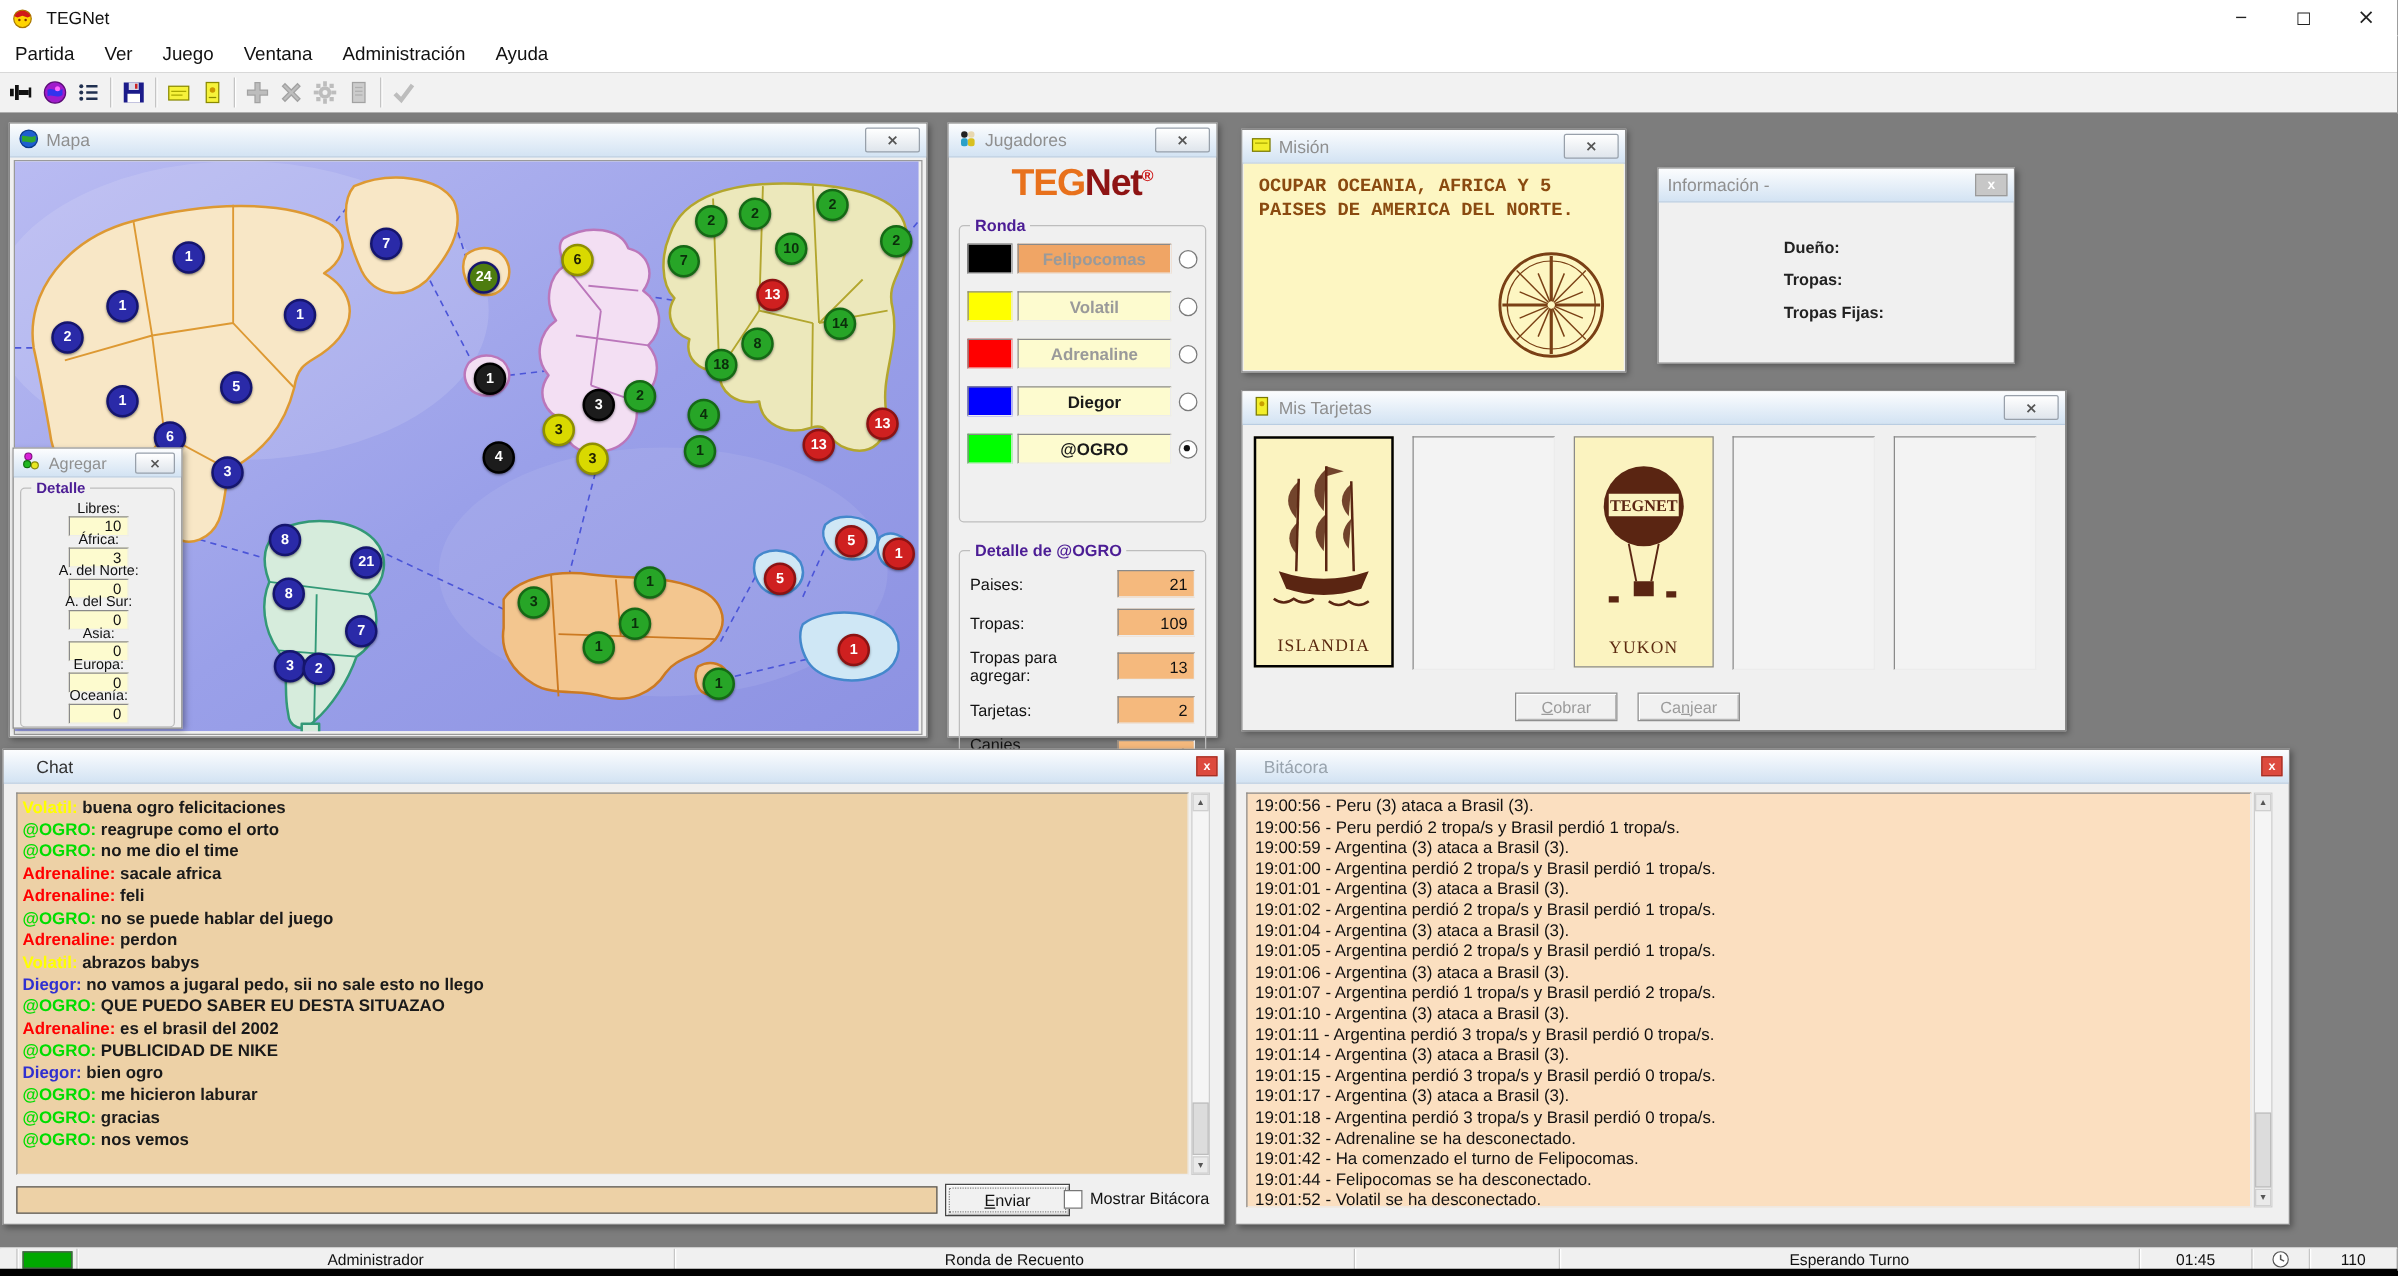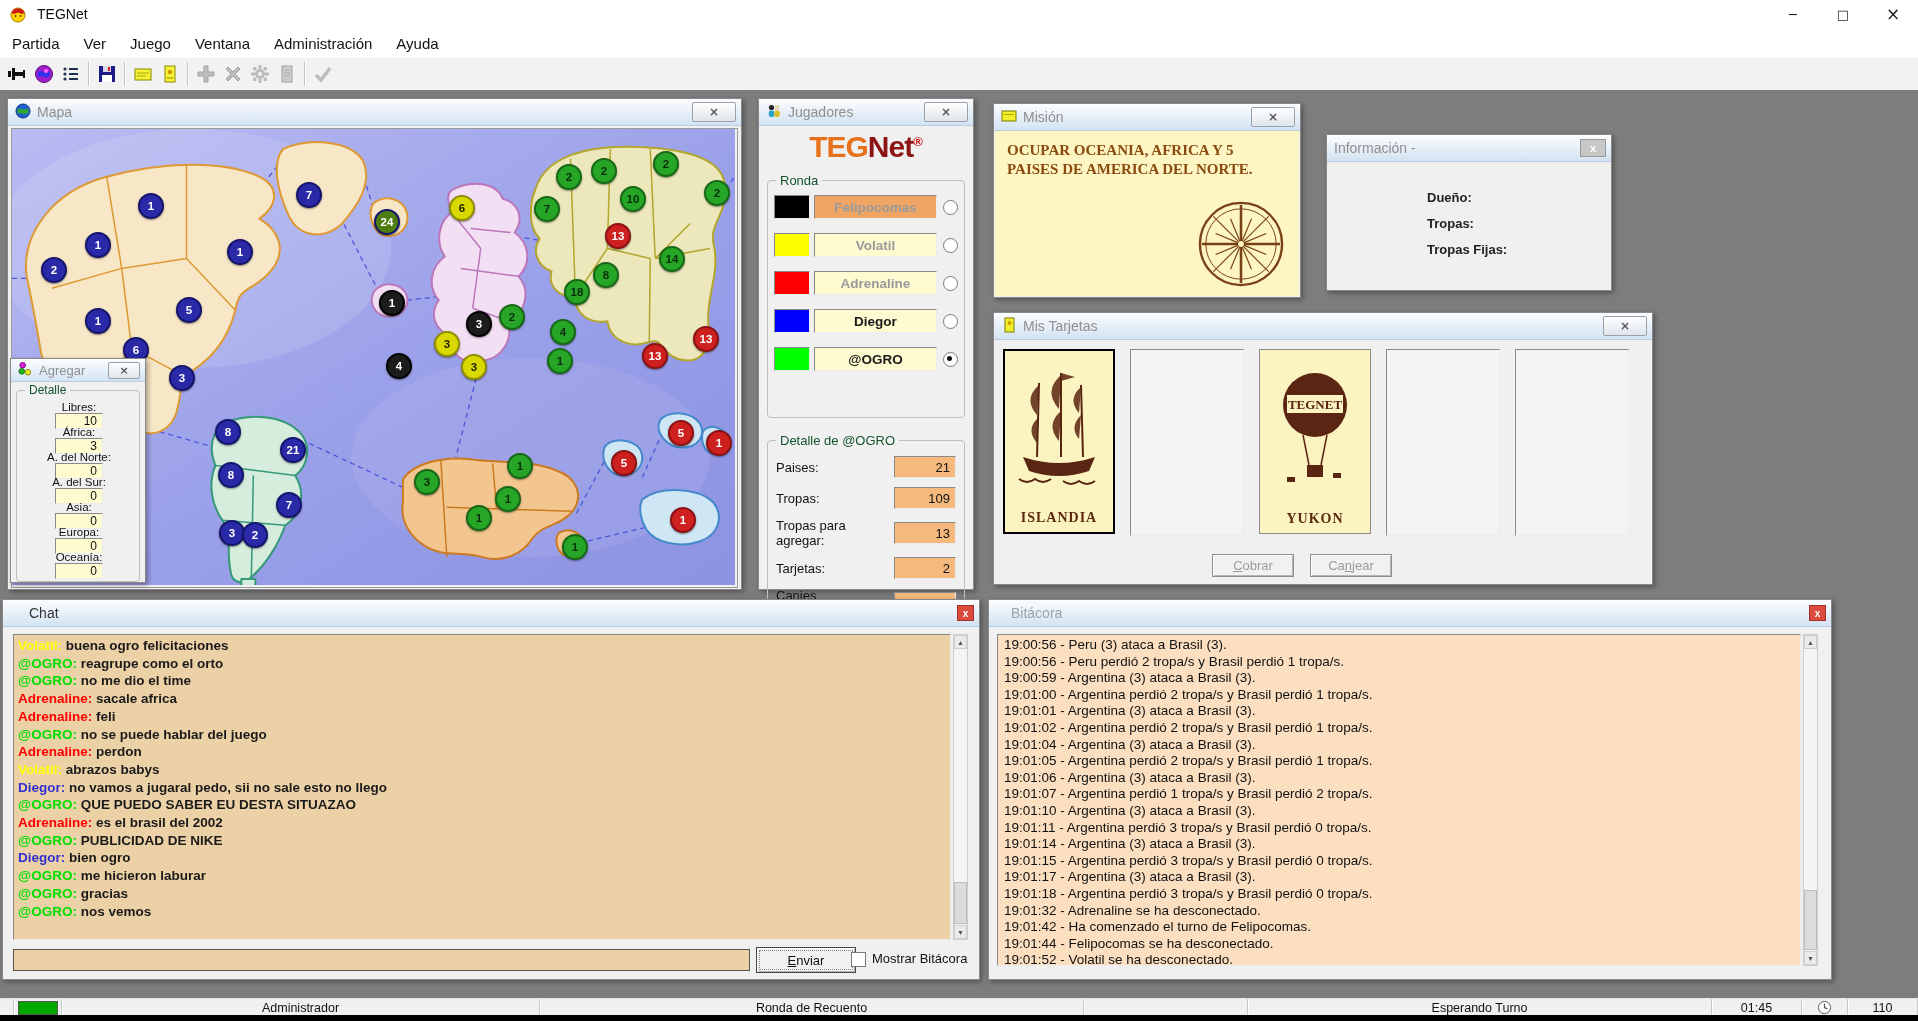--- a/index.html
+++ b/index.html
@@ -41,21 +41,21 @@
             background:linear-gradient(#ffffff,#dfe5ec);color:#555;display:flex;align-items:center;
             justify-content:center;font-size:12px;font-weight:bold;font-family:"DejaVu Sans",sans-serif;}
   .closebtn.small{width:30px;height:15px;font-size:11px;}
   .closebtn-gray{margin-left:auto;width:24px;height:16px;background:#c7c7c7;border:1px solid #9a9a9a;
             color:#fff;display:flex;align-items:center;justify-content:center;font-size:11px;font-weight:bold;}
   .closebtn-red{margin-left:auto;width:15px;height:14px;background:#dd4a3e;border:1px solid #a33026;
             color:#fff;display:flex;align-items:center;justify-content:center;font-size:10px;font-weight:bold;}
 
   .sunken{border:1px solid #8a8a8a;border-right-color:#ececec;border-bottom-color:#ececec;}
   .groupbox{position:relative;border:1px solid #bdbdbd;border-radius:4px;}
-  .glabel{position:absolute;top:-8px;left:8px;background:#f0f0f0;padding:0 4px;font-size:13px;color:#14532d;}
+  .glabel{position:absolute;top:-8px;left:8px;background:#f0f0f0;padding:0 4px;font-size:13px;color:#4c1d95;font-weight:bold;}
 
   
   #win-mapa{left:7px;top:8px;width:733px;height:490px;}
   #map-wrap{position:absolute;left:3px;top:29px;width:725px;height:458px;border:1px solid #9a9a9a;}
   #map-wrap svg{display:block;}
   #map-badges{position:absolute;left:0;top:0;width:725px;height:458px;}
   .badge{position:absolute;width:22px;height:22px;margin:-11px 0 0 -11px;border-radius:50%;
          border:2px solid #000;display:flex;align-items:center;justify-content:center;
          font-size:11.5px;font-weight:bold;box-shadow:0 1px 2px rgba(0,0,0,.45);}
 
@@ -76,38 +76,38 @@
   #gb-detalle{margin:22px 8px 0 8px;height:168px;padding-top:6px;}
   .drow{display:flex;align-items:center;margin:9px 8px 0 8px;gap:44px;}
   .drow .dlab{flex:1;font-size:13px;color:#111;}
   .vbox{height:20px;display:flex;align-items:center;justify-content:flex-end;
         padding:0 5px;font-size:13px;color:#111;}
   .drow .vbox{width:50px;}
 
   
   #win-mision{left:993px;top:13px;width:306px;height:193px;}
   #mision-card{position:absolute;left:1px;top:27px;right:1px;bottom:1px;background:#fdf6c2;}
-  #mision-text{width:268px;padding:10px 0 0 12px;font-family:Liberation Serif, serif;
+  #mision-text{width:268px;padding:10px 0 0 12px;font-family:Liberation Mono, monospace;
                font-weight:bold;font-size:15px;color:#8a4a10;line-height:1.25;}
   #compass{position:absolute;right:14px;bottom:8px;}
 
   
   #win-info{left:1326px;top:44px;width:284px;height:155px;}
   #info-fields{position:absolute;left:100px;top:50px;}
   .ifield{font-size:13px;font-weight:bold;color:#222;line-height:26px;}
 
   
   #win-tarjetas{left:993px;top:222px;width:658px;height:271px;}
   #cards-row{position:absolute;left:9px;top:36px;display:flex;gap:15px;}
   .cardslot{width:112px;height:185px;background:#f3f3f3;}
   .card{width:112px;height:185px;background:#fbf3c0;border:1px solid #8a8a8a;
         display:flex;flex-direction:column;align-items:center;box-sizing:border-box;}
   .card.sel{border:2px solid #000;}
   .card .art{flex:1;display:flex;align-items:center;justify-content:center;}
-  .card .cap{font-family:"Liberation Serif",serif;font-weight:bold;font-size:14px;
+  .card .cap{font-family:"Liberation Serif",serif;font-weight:normal;font-size:14px;
              color:#5c2a10;margin-bottom:6px;letter-spacing:1px;}
   #tarjetas-buttons{position:absolute;left:0;right:260px;bottom:7px;display:flex;gap:16px;justify-content:flex-end;}
   .btn{min-width:64px;height:21px;background:#f1f1f1;border:1px solid #8f8f8f;
        box-shadow:inset 1px 1px 0 #ffffff, inset -1px -1px 0 #b6b6b6;
        display:flex;align-items:center;justify-content:center;font-size:13px;color:#111;padding:0 8px;}
   .btn.dis{color:#9b9b9b;}
 
   
   #win-agregar{left:10px;top:268px;width:134px;height:223px;z-index:5;}
   #gb-agregar{margin:8px 5px 0 5px;height:186px;padding-top:4px;}

